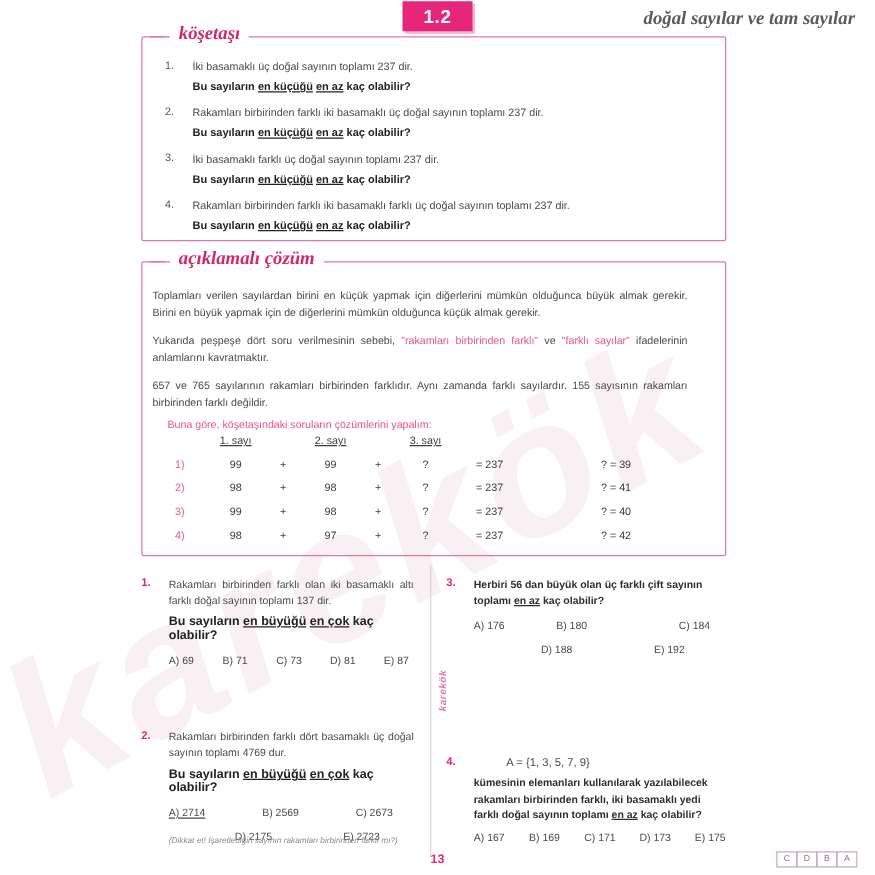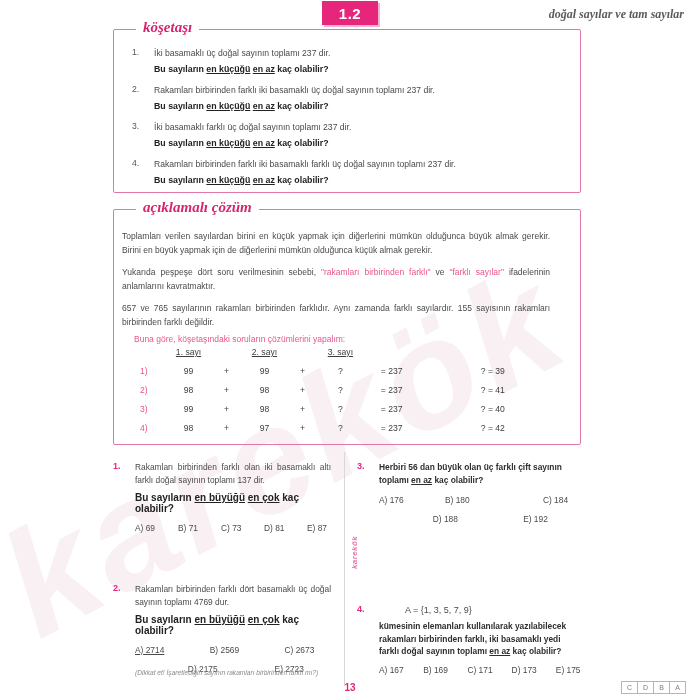--- a/index.html
+++ b/index.html
@@ -58,21 +58,21 @@
     box-shadow: 2px 2px 0 rgba(230,38,122,0.35);
     letter-spacing: 0.5px;
   }
   .header-title {
     position: absolute;
     right: 16px;
     top: 7px;
     font-family: "Liberation Serif", serif;
     font-style: italic;
     font-weight: 700;
-    font-size: 12px;
+    font-size: 15px;
     color: #5b5b5b;
   }
 
   
   .frame {
     position: absolute;
     border: 1.4px solid #e276ab;
     border-radius: 2px;
     box-sizing: border-box;
   }

